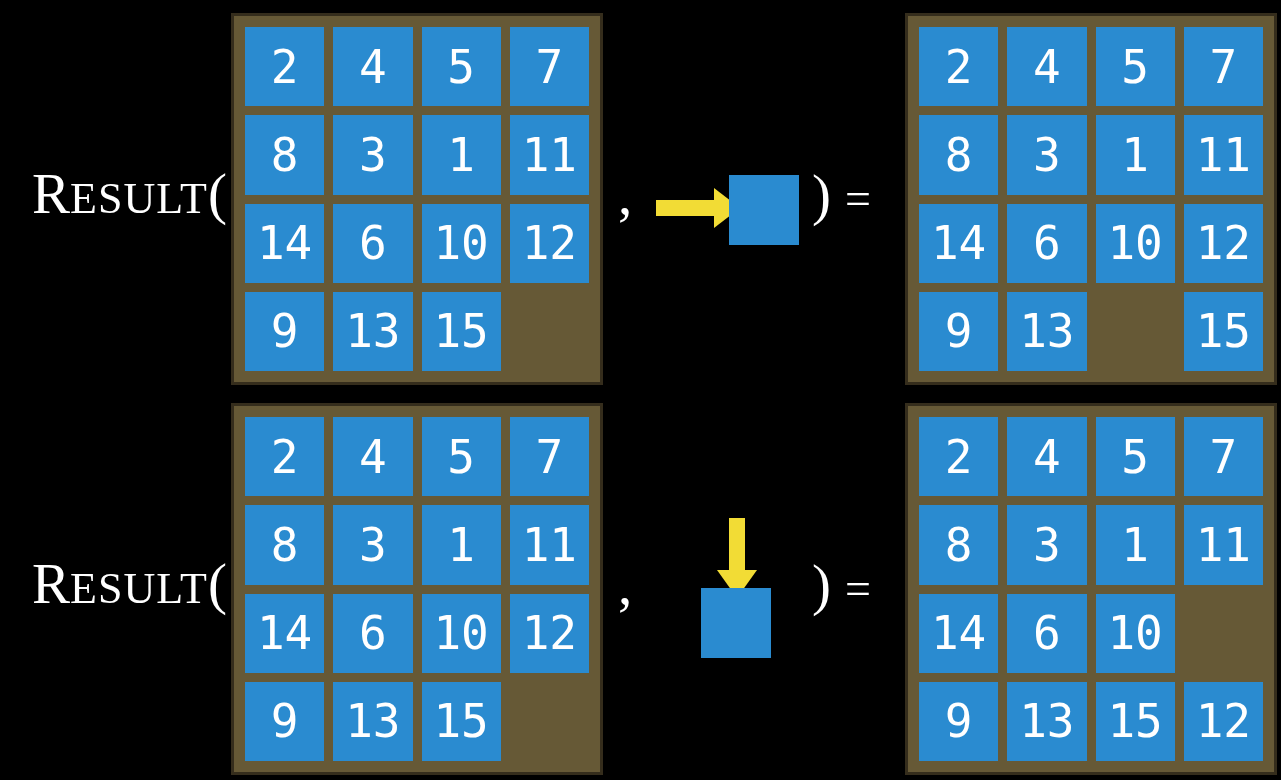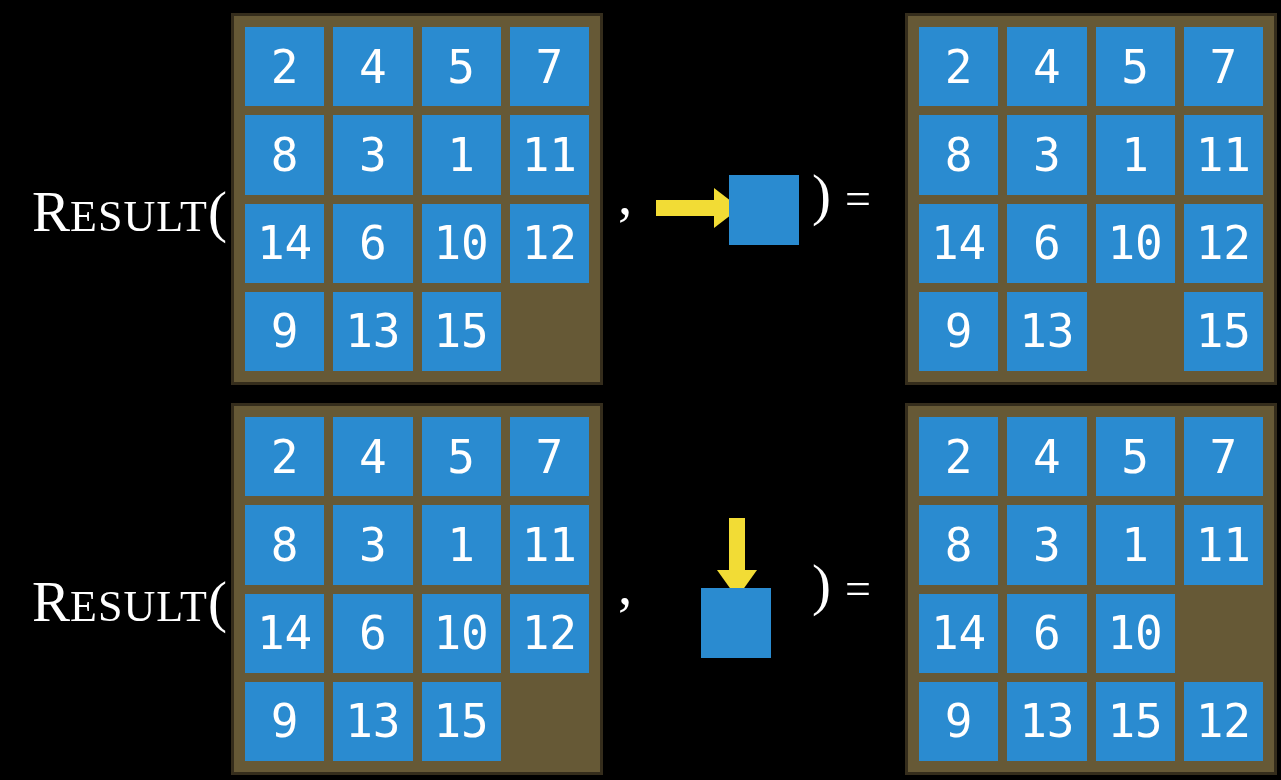--- a/index.html
+++ b/index.html
@@ -21,22 +21,22 @@
     width: 1281px;
     height: 390px;
   }
   #row1 { top: 0; }
   #row2 { top: 390px; }
 
   
   .fn-label {
     position: absolute;
     left: 32px;
-    top: 178px;
-    line-height: 68px;
+    top: 150px;
+    line-height: 88px;
     color: var(--text, #ffffff);
     white-space: nowrap;
   }
   .fn-initial { font-size: 57px; }
   .fn-rest    { font-size: 44px; letter-spacing: 1px; }
   .fn-open    { font-size: 57px; }
 
   
   .board {
     position: absolute;

